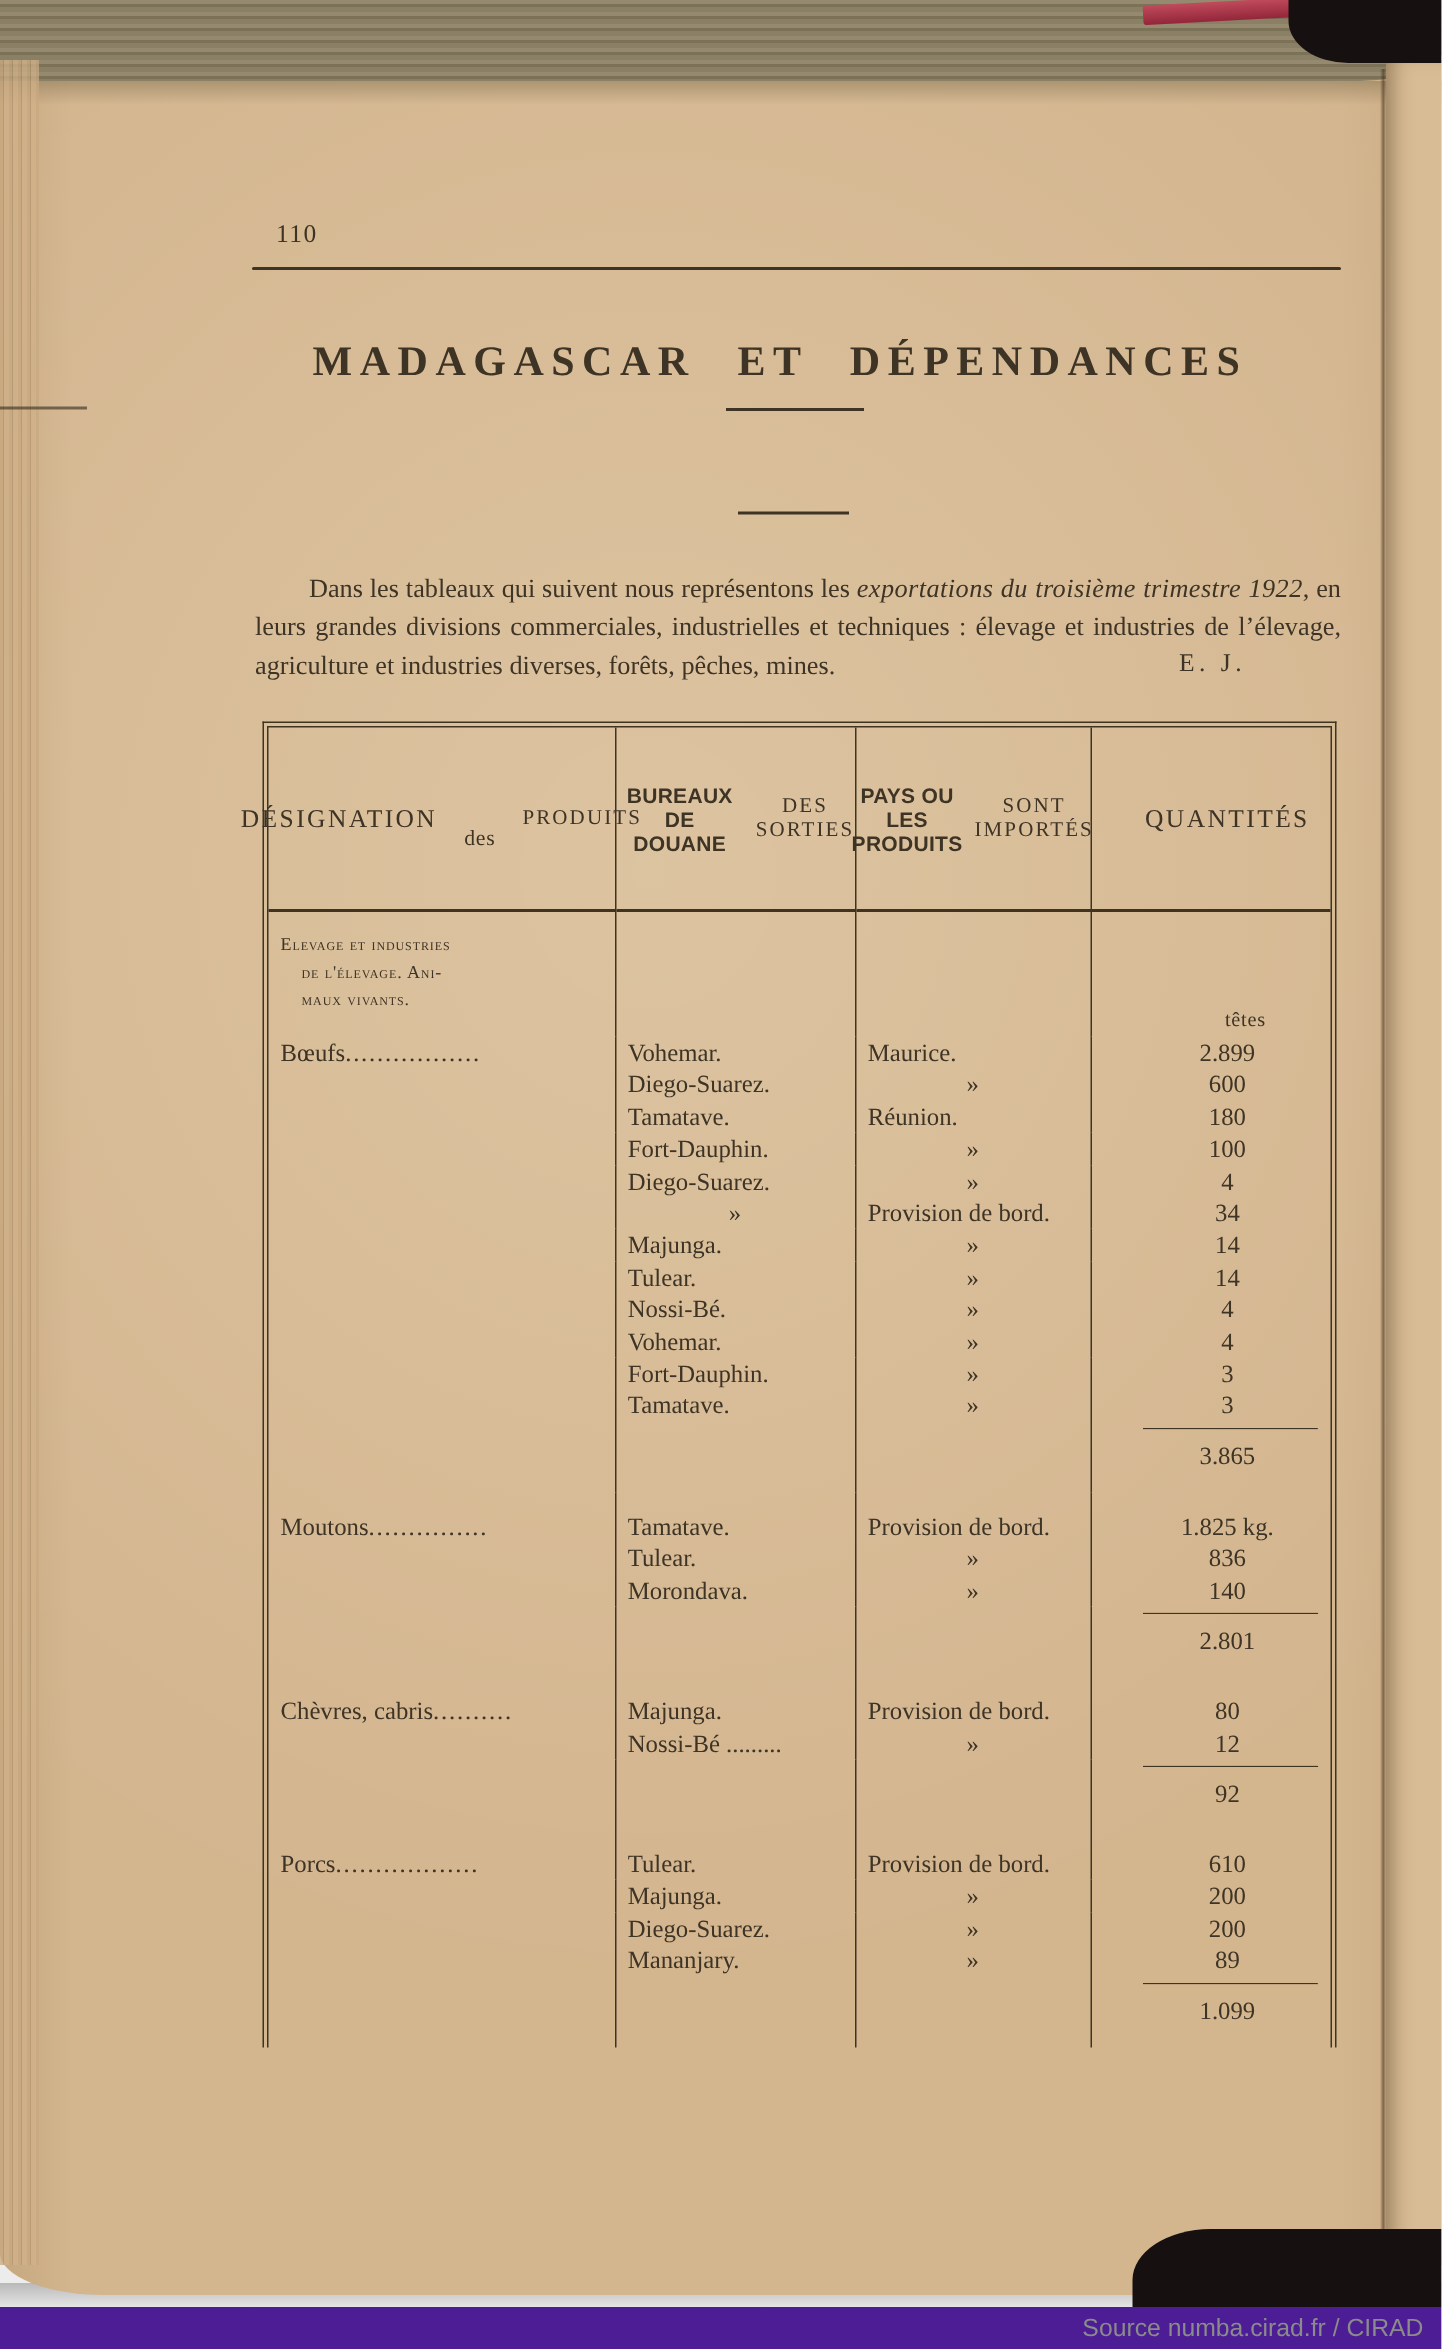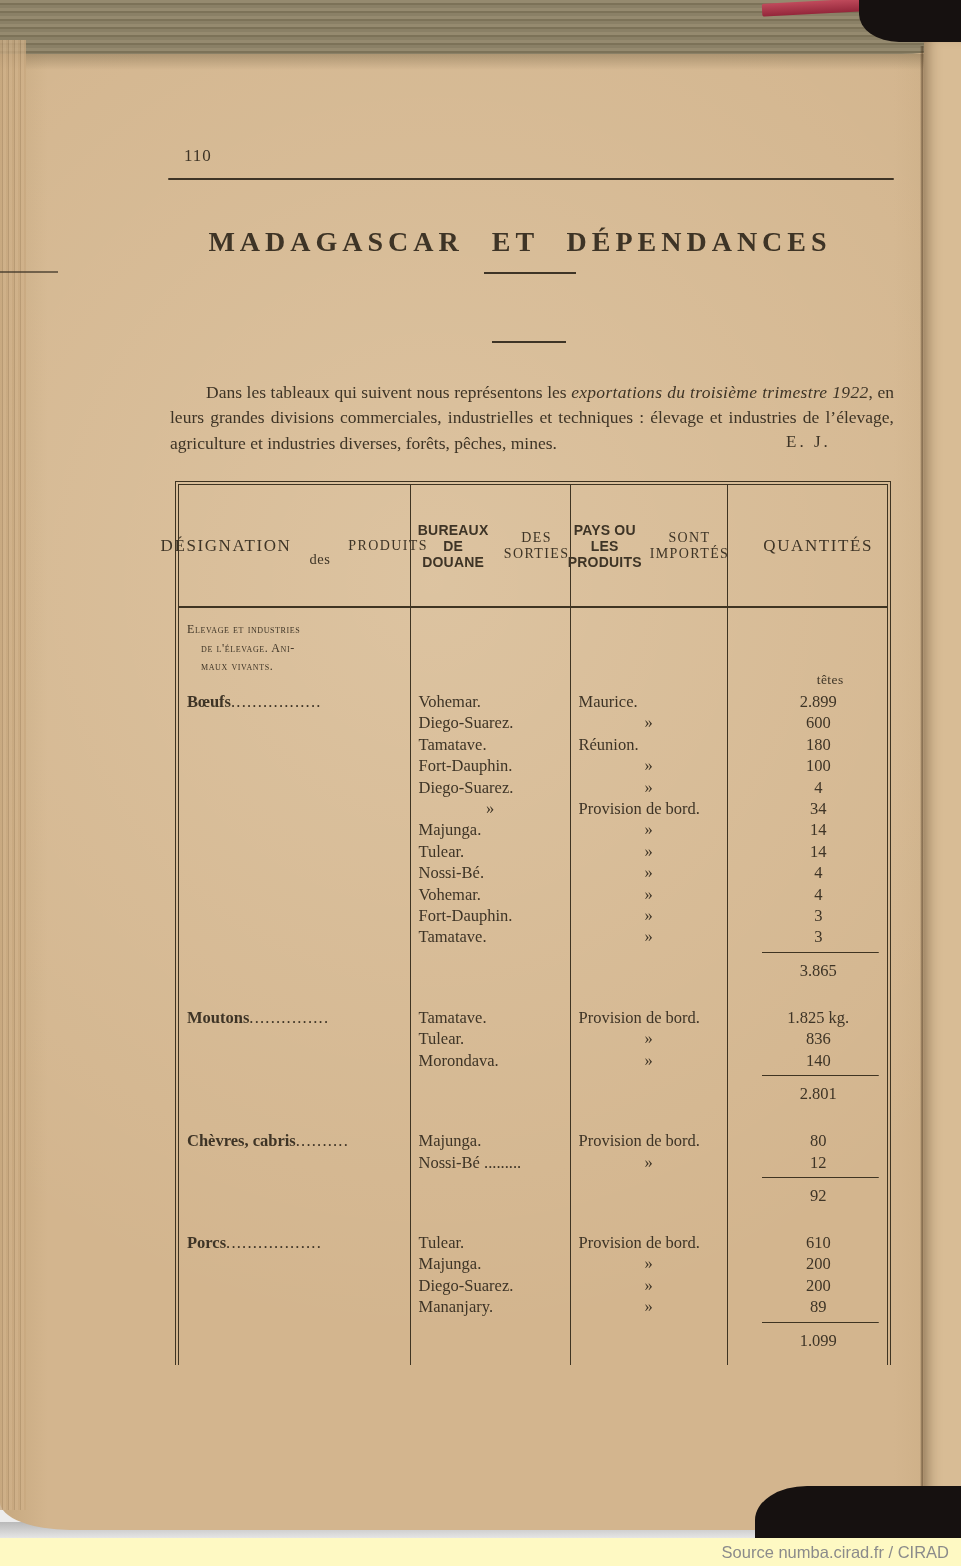--- a/index.html
+++ b/index.html
@@ -30,21 +30,21 @@
   .gutter{position:absolute;left:920px;top:46px;width:4px;height:1456px;z-index:3;
     background:linear-gradient(90deg,rgba(60,40,20,0),rgba(60,40,20,.55) 55%,rgba(60,40,20,.12));}
   .right-page{position:absolute;left:924px;top:40px;width:37px;height:1470px;z-index:3;
     background:#d8bc95;box-shadow:inset 10px 0 14px -7px rgba(70,48,24,.5);}
   .ribbon{position:absolute;left:762px;top:1px;width:104px;height:13px;z-index:5;
     background:linear-gradient(180deg,#c04b5c,#93263a);transform:rotate(-3deg);border-radius:2px;}
   .corner-tr{position:absolute;right:0;top:0;width:102px;height:42px;z-index:6;
     background:var(--black);border-bottom-left-radius:40px 28px;}
   .corner-br{position:absolute;right:0;top:1486px;width:206px;height:52px;z-index:6;
     background:var(--black);border-top-left-radius:52px 34px;}
-  .source-bar{position:absolute;left:0;top:1538px;width:100%;height:28px;z-index:7;background:#fef9c3;
+  .source-bar{position:absolute;left:0;top:1538px;width:100%;height:28px;z-index:7;background:#4c1d95;
     font-family:"Liberation Sans", sans-serif;font-size:16.5px;line-height:28px;
     color:var(--srctxt);text-align:right;padding-right:12px;}
 
   
   .content{position:absolute;inset:0;z-index:4;}
   .page-number{position:absolute;left:184px;top:146px;font-size:17px;letter-spacing:1px;}
   .running-title{position:absolute;left:170px;top:148px;width:722px;text-align:center;
     font-size:14.5px;letter-spacing:1.2px;}
   .header-rule{position:absolute;left:168px;top:178px;width:726px;height:2px;background:var(--ink);
     border-radius:2px;}
@@ -81,21 +81,21 @@
   .h-bold{font-family:"Liberation Sans", sans-serif;font-weight:700;font-size:14px;letter-spacing:.2px;}
   tr.section-row td{height:84px;vertical-align:top;}
   .sec-lines{padding:12px 4px 0 8px;font-variant:small-caps;font-size:12px;letter-spacing:.6px;
     line-height:18.5px;}
   .sec-lines .ind{padding-left:14px;}
   .unit-cell{vertical-align:bottom !important;}
   .unit{text-align:center;padding:0 0 3px 24px;font-size:13.5px;letter-spacing:.5px;}
   tr.data-row td{height:21.4px;font-size:16.5px;line-height:21.4px;vertical-align:middle;}
   tr.gap-top td{padding-top:12px;}
   .prod-cell{vertical-align:top !important;white-space:nowrap;overflow:hidden;padding-left:8px !important;}
-  .prod-label{font-weight:700;}
+  .prod-label{font-weight:400;}
   .dots{letter-spacing:1.2px;}
   .cell-txt{padding-left:8px;}
   .sym{text-align:center;padding-left:0;}
   .c4{text-align:center;padding-left:22px;}
   tr.subtotal-row td{vertical-align:top;padding-bottom:14px;}
   .subrule{border-top:1.5px solid var(--line);margin:4px 8px 0 12px;border-radius:0 2px 0 0;}
   .subval{padding-top:8px;font-size:16.5px;}
 </style>
 </head>
 <body>

